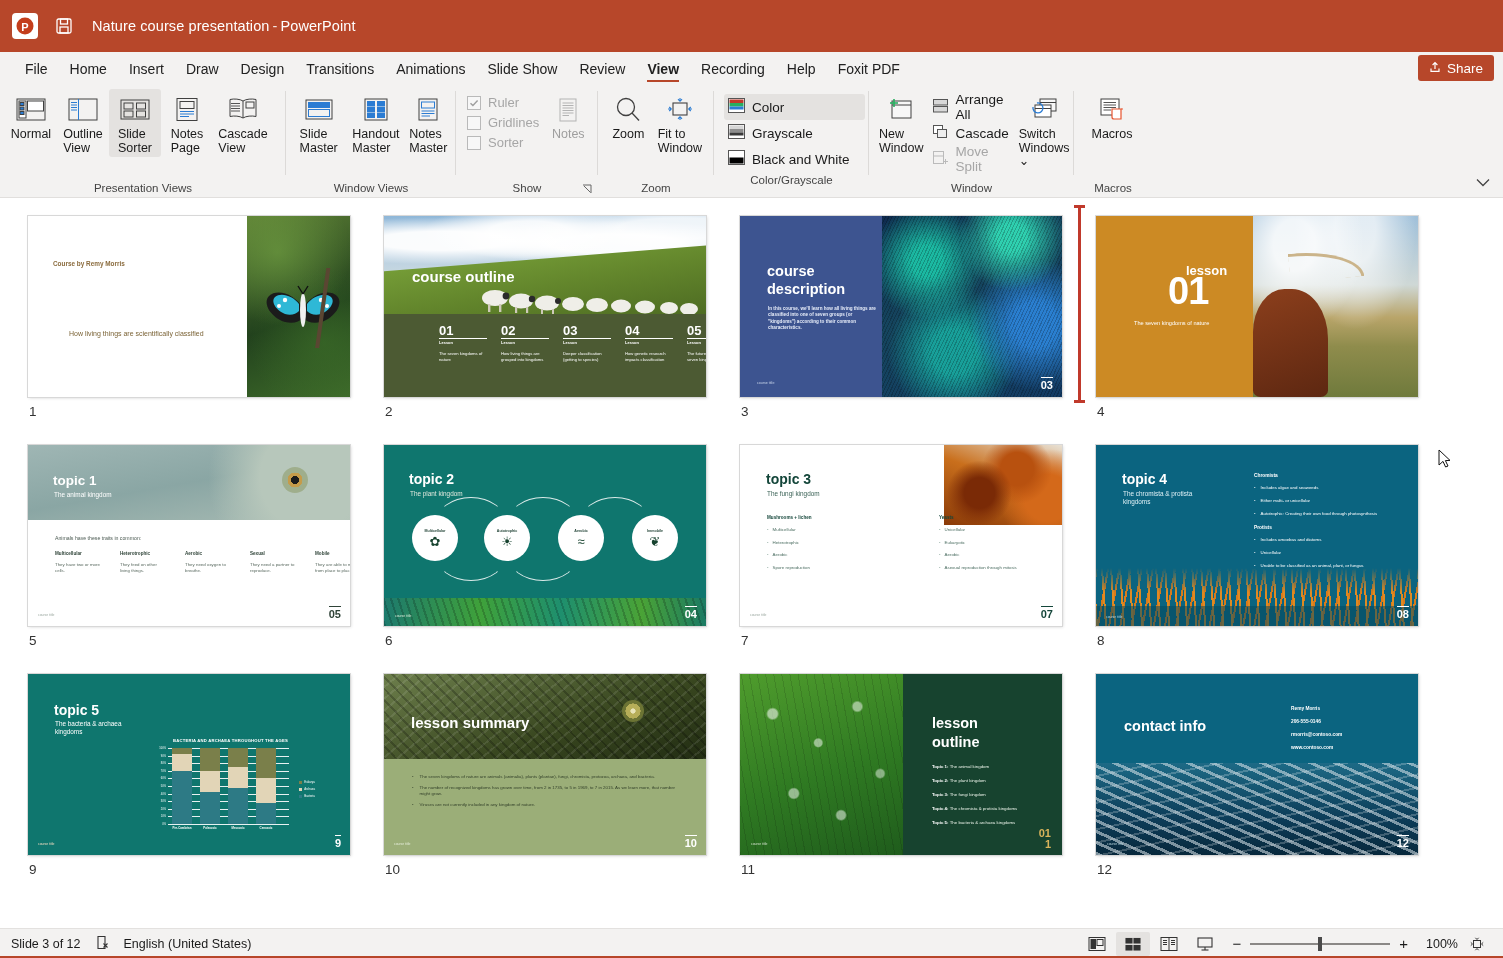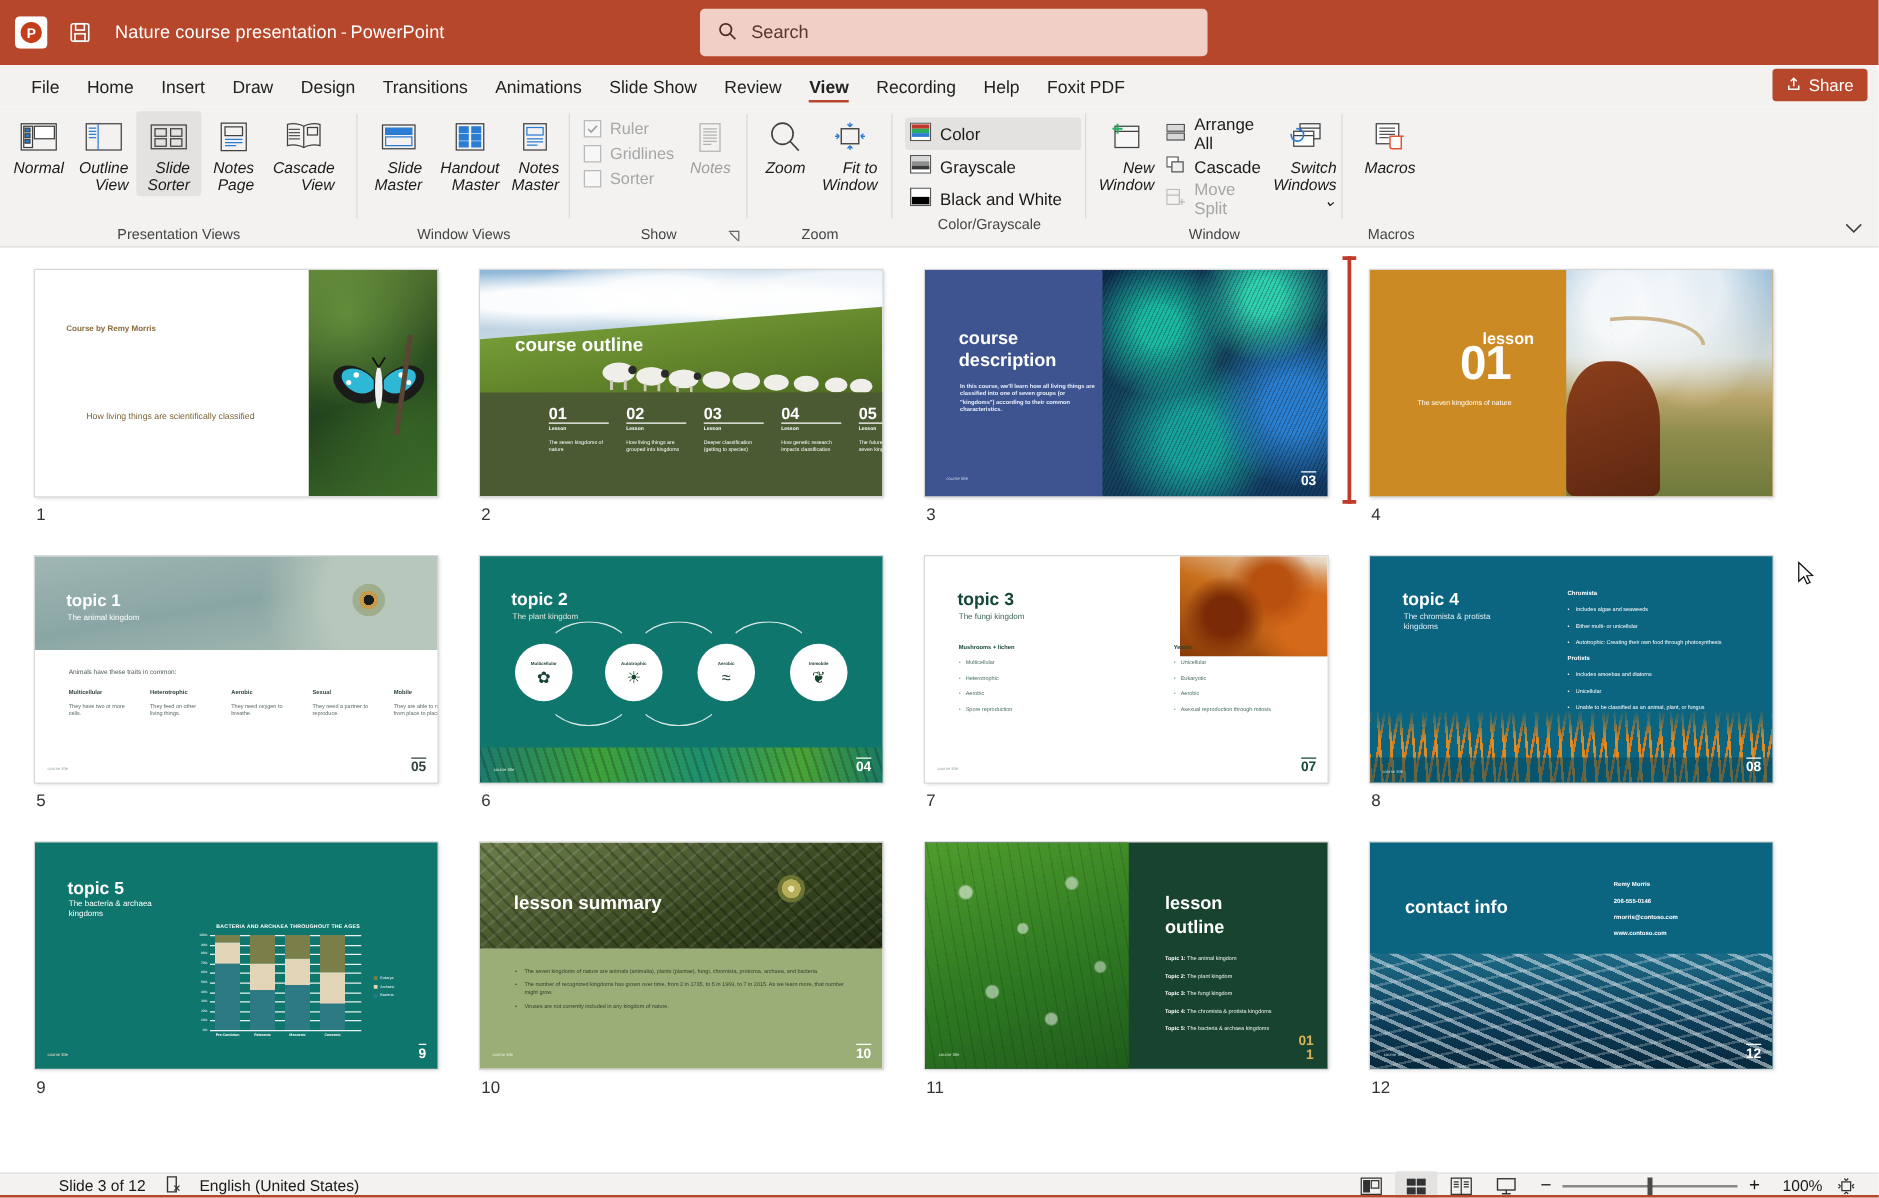--- a/index.html
+++ b/index.html
@@ -76,21 +76,21 @@
     content:""; position:absolute; right:0; top:6px; bottom:22px; width:1px; background:#dcdad8;
   }
   .rgroup.nosep::after { display:none; }
 
   .bigbtn {
     width:52px; display:flex; flex-direction:column; align-items:center;
     padding:5px 2px 2px; border-radius:3px; gap:3px;
   }
   .bigbtn.sel { background:#e4e2e0; }
   .bigbtn .ico { height:31px; display:flex; align-items:center; justify-content:center;}
-  .bigbtn .lbl { font-size:12.5px; line-height:13.5px; text-align:right; color:#1a1a1a;font-style:italic; }
+  .bigbtn .lbl { font-size:12.5px; line-height:13.5px; text-align:left; color:#1a1a1a; }
   .bigbtn.dim .lbl { color:#9e9e9e; }
   .bigbtn.w60 { width:60px; }
   .bigbtn.w46 { width:46px; }
 
   .checkcol { display:flex; flex-direction:column; padding:6px 2px 0 6px; gap:5px;}
   .checkrow { display:flex; align-items:center; gap:7px; font-size:13px; color:#a6a6a6;}
   .chk { width:14px; height:14px; border:1px solid #b9b9b9; background:#f7f7f7;
      display:flex; align-items:center; justify-content:center;}
   .chk.on { }
   .chk svg{display:block;}
@@ -327,22 +327,22 @@
         repeating-linear-gradient(24deg, rgba(220,230,235,.55) 0 3px, transparent 3px 10px),
         repeating-linear-gradient(-12deg, rgba(255,255,255,.22) 0 2px, transparent 2px 13px),
         linear-gradient(180deg,#1d6a86,#0d3d59 60%,#07283c);}
   .s12 h2{ position:absolute; left:28px; top:44px; color:#fff; font-size:14.5px; font-weight:bold;}
   .s12 .info{ position:absolute; left:195px; top:32px; color:#fff;}
   .s12 .info div{ font-size:4.8px; font-weight:bold; margin-bottom:8px;}
   .s12 .ctitle{ position:absolute; left:11px; bottom:9px; font-size:3.4px; color:#bcd8e0;}
 
   
   .status {
-    position:absolute; left:0; right:0; bottom:0; height:20px; background:#f3f2f1;
-    border-top:1px solid #e3e1df; display:flex; align-items:center; font-size:12.5px; color:#1a1a1a;padding-left:36px;
+    position:absolute; left:0; right:0; bottom:0; height:30px; background:#f3f2f1;
+    border-top:1px solid #e3e1df; display:flex; align-items:center; font-size:12.5px; color:#1a1a1a;
   }
   .status::after{content:"";position:absolute;left:0;right:0;bottom:0;height:2px;background:#b7472a;}
   .st-left{ display:flex; align-items:center; gap:14px; padding-left:11px;}
   .st-right{ margin-left:auto; display:flex; align-items:center; gap:2px; padding-right:9px;}
   .viewbtn{ width:34px; height:24px; display:flex; align-items:center; justify-content:center; border-radius:2px;}
   .viewbtn.sel{ background:#e4e2e0;}
   .zoomslider{ display:flex; align-items:center; gap:9px; margin:0 8px;}
   .track{ width:140px; height:2px; background:#8a8886; position:relative;}
   .knob{ position:absolute; left:68px; top:-6px; width:4px; height:14px; background:#4a4a4a;}
   .zlabel{ width:40px; text-align:right; font-size:12.5px;}
@@ -362,29 +362,20 @@
     <svg width="20" height="20" viewBox="0 0 20 20" fill="none" stroke="#fff" stroke-width="1.3">
         <rect x="3" y="3" width="14" height="14" rx="1.5"></rect>
         <rect x="6.5" y="3" width="7" height="5"></rect>
         <rect x="6" y="11" width="8" height="6"></rect>
       </svg>
   </div>
   <div class="tb-title">
     <span>Nature course presentation</span><span class="sep">-</span><span>PowerPoint</span>
   </div>
 
-  <div class="searchbox">
-    <span>
-      <svg width="16" height="16" viewBox="0 0 16 16" fill="none" stroke="#4a2f28" stroke-width="1.4">
-          <circle cx="6.6" cy="6.6" r="4.6"></circle>
-          <line x1="10" y1="10" x2="14.3" y2="14.3"></line>
-        </svg>
-    </span>
-    <input type="text" placeholder="Search" style="">
-  </div>
 
 </div>
 
 <div class="ribbon-tabs">
   <div class="rtab">File</div>
   <div class="rtab">Home</div>
   <div class="rtab">Insert</div>
   <div class="rtab">Draw</div>
   <div class="rtab">Design</div>
   <div class="rtab">Transitions</div>

